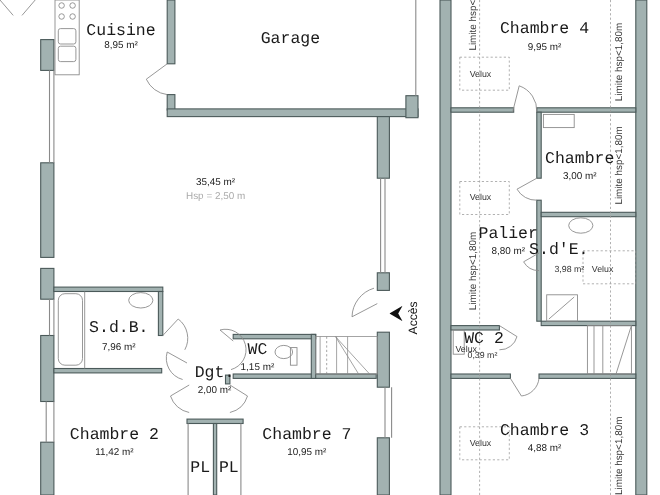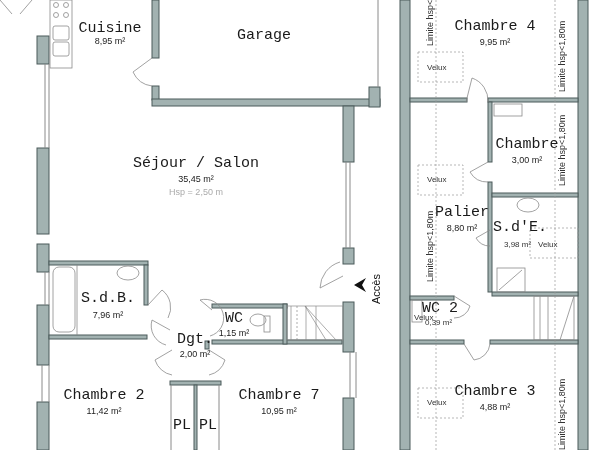--- a/index.html
+++ b/index.html
@@ -148,21 +148,20 @@
 </svg>
 
 <div class="lbl" style="left:110px; top:22px;">
   <div class="name">Cuisine</div>
   <div class="area">8,95 m²</div>
 </div>
 <div class="lbl" style="left:264px; top:29px;">
   <div class="name">Garage</div>
 </div>
 <div class="lbl" style="left:196px; top:157px;">
-  <div class="name">Séjour / Salon</div>
   <div class="area" style="margin-top:3px;">35,45 m²</div>
   <div class="hsp" style="margin-top:2px;">Hsp = 2,50 m</div>
 </div>
 <div class="lbl" style="left:108px; top:292px;">
   <div class="name">S.d.B.</div>
   <div class="area" style="margin-top:4px;">7,96 m²</div>
 </div>
 <div class="lbl" style="left:234px; top:312px;">
   <div class="name">WC</div>
   <div class="area" style="margin-top:2px;">1,15 m²</div>
@@ -192,21 +191,21 @@
   <div class="area" style="margin-top:3px;">9,95 m²</div>
 </div>
 <div class="lbl" style="left:527px; top:138px;">
   <div class="name">Chambre</div>
   <div class="area" style="margin-top:3px;">3,00 m²</div>
 </div>
 <div class="lbl" style="left:462px; top:206px;">
   <div class="name">Palier</div>
   <div class="area" style="margin-top:3px;">8,80 m²</div>
 </div>
-<div class="lbl" style="left:520px; top:221px;">
+<div class="lbl" style="left:508px; top:221px;">
   <div class="name">S.d'E.</div>
 </div>
 <div class="small" style="left:504px; top:240px;">3,98 m²</div>
 <div class="lbl" style="left:440px; top:302px;">
   <div class="name">WC 2</div>
 </div>
 <div class="small" style="left:425px; top:318px;">0,39 m²</div>
 <div class="lbl" style="left:495px; top:385px;">
   <div class="name">Chambre 3</div>
   <div class="area" style="margin-top:3px;">4,88 m²</div>

